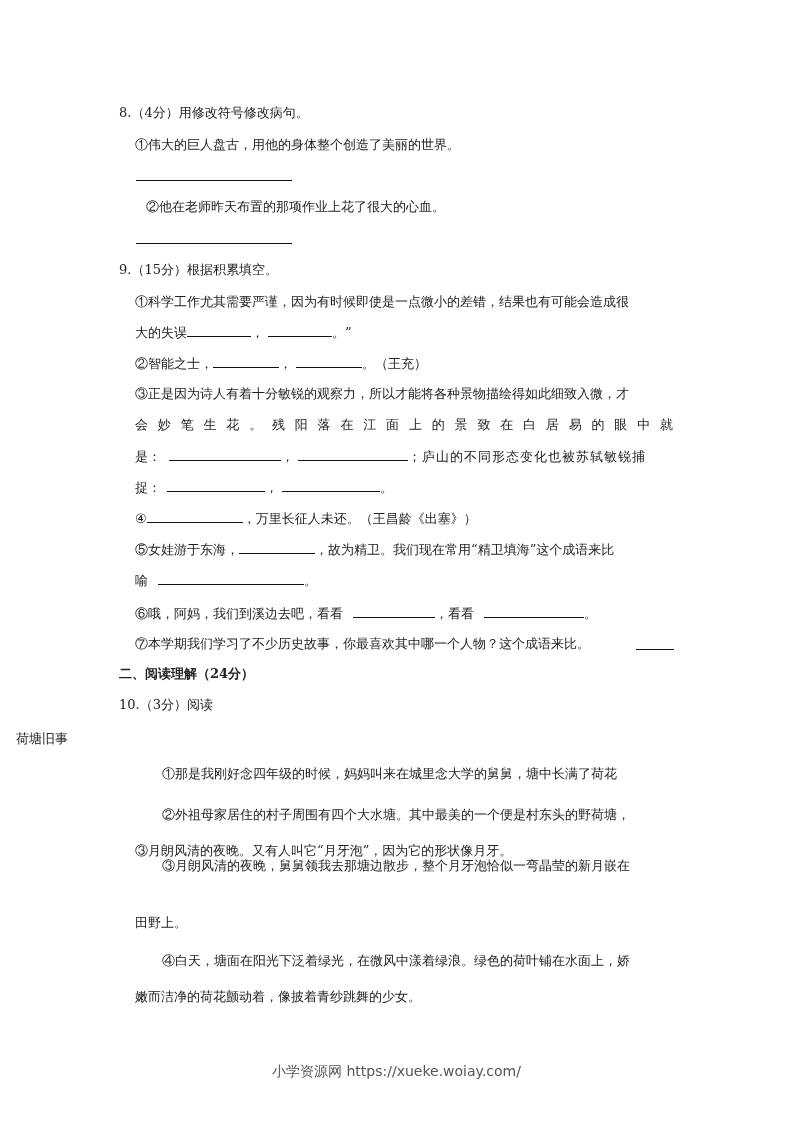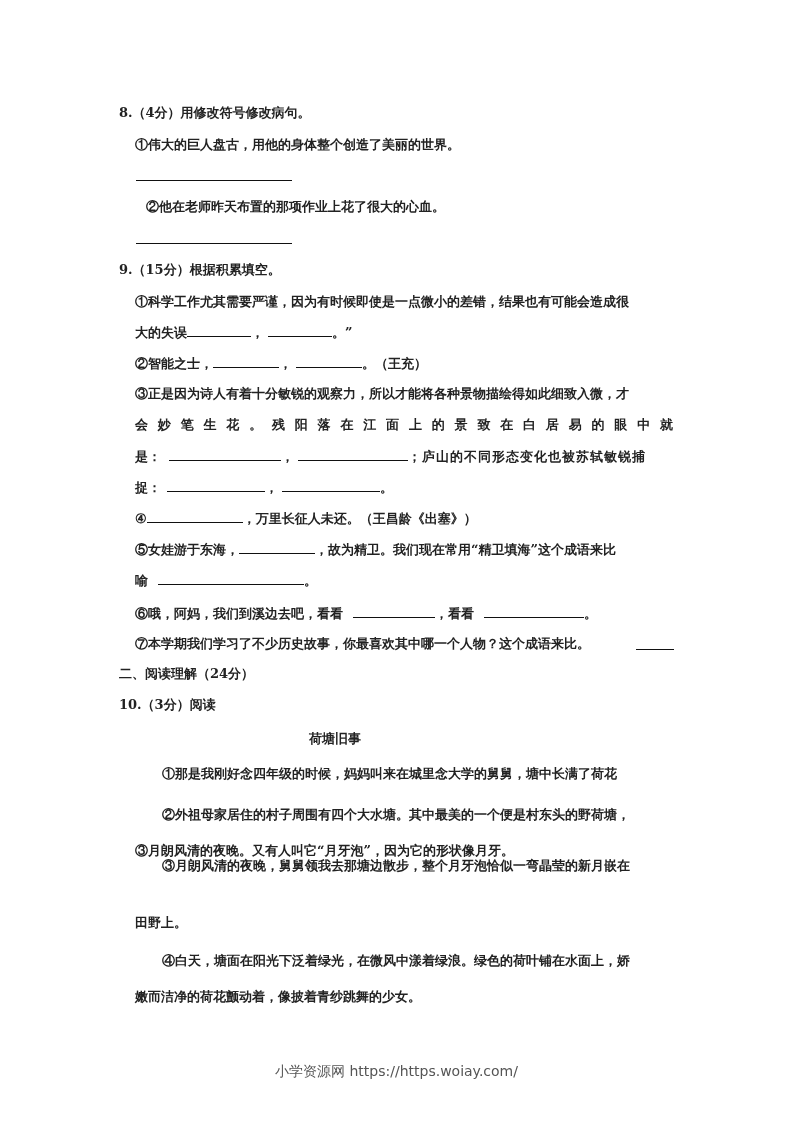--- a/index.html
+++ b/index.html
@@ -1,30 +1,30 @@
 <!DOCTYPE html>
 <html><head>
 <meta charset="utf-8">
 <style>
   html, body { margin: 0; padding: 0; background: #ffffff; }
   body {
     width: 793px; height: 1122px; position: relative; overflow: hidden;
     font-family: "DejaVu Serif", "Liberation Serif", serif;
     color: #222222; font-size: 13px;
   }
-  .ln { position: absolute; white-space: nowrap; line-height: 16px; font-weight: bold; }
+  .ln { position: absolute; white-space: nowrap; line-height: 16px; }
   .blank { display: inline-block; border-bottom: 1px solid #111; height: 12px; vertical-align: baseline; }
   .hr { position: absolute; height: 0; border-top: 1px solid #111; }
   .bold { font-weight: bold; }
   .justify { text-align: justify; text-align-last: justify; }
   .footer {
     position: absolute; left: 0; width: 793px; top: 1063px; text-align: center;
     font-family: "DejaVu Sans", "Liberation Sans", sans-serif; font-size: 14px; color: #555;
   }
-  .title { position: absolute; left: 0; width: 670px; text-align: center; top: 730px; }
+  .title { position: absolute; left: 16px; width: 670px; top: 730px; }
 </style>
 </head>
 <body>
 
 <div class="ln" style="left:119px;top:105px;">8.（4分）用修改符号修改病句。</div>
 <div class="ln" style="left:135px;top:137px;">①伟大的巨人盘古，用他的身体整个创造了美丽的世界。</div>
 <div class="hr" style="left:136px;top:180px;width:156px;"></div>
 <div class="ln" style="left:146px;top:199px;">②他在老师昨天布置的那项作业上花了很大的心血。</div>
 <div class="hr" style="left:136px;top:243px;width:156px;"></div>
 
@@ -64,13 +64,13 @@
 <div class="ln" style="left:119px;top:697px;">10.（3分）阅读</div>
 <div class="title ln" style="top:731px;">荷塘旧事</div>
 <div class="ln" style="left:162px;top:766px;">①那是我刚好念四年级的时候，妈妈叫来在城里念大学的舅舅，塘中长满了荷花</div>
 <div class="ln" style="left:162px;top:807px;">②外祖母家居住的村子周围有四个大水塘。其中最美的一个便是村东头的野荷塘，</div>
 <div class="ln" style="left:135px;top:843px;">③月朗风清的夜晚。又有人叫它“月牙泡”，因为它的形状像月牙。</div>
 <div class="ln" style="left:162px;top:858px;">③月朗风清的夜晚，舅舅领我去那塘边散步，整个月牙泡恰似一弯晶莹的新月嵌在</div>
 <div class="ln" style="left:135px;top:915px;">田野上。</div>
 <div class="ln" style="left:162px;top:953px;">④白天，塘面在阳光下泛着绿光，在微风中漾着绿浪。绿色的荷叶铺在水面上，娇</div>
 <div class="ln" style="left:135px;top:989px;">嫩而洁净的荷花颤动着，像披着青纱跳舞的少女。</div>
 
-<div class="footer">小学资源网 https://https.woiay.com/</div>
+<div class="footer">小学资源网 https://xueke.woiay.com/</div>
 
 </body></html>

